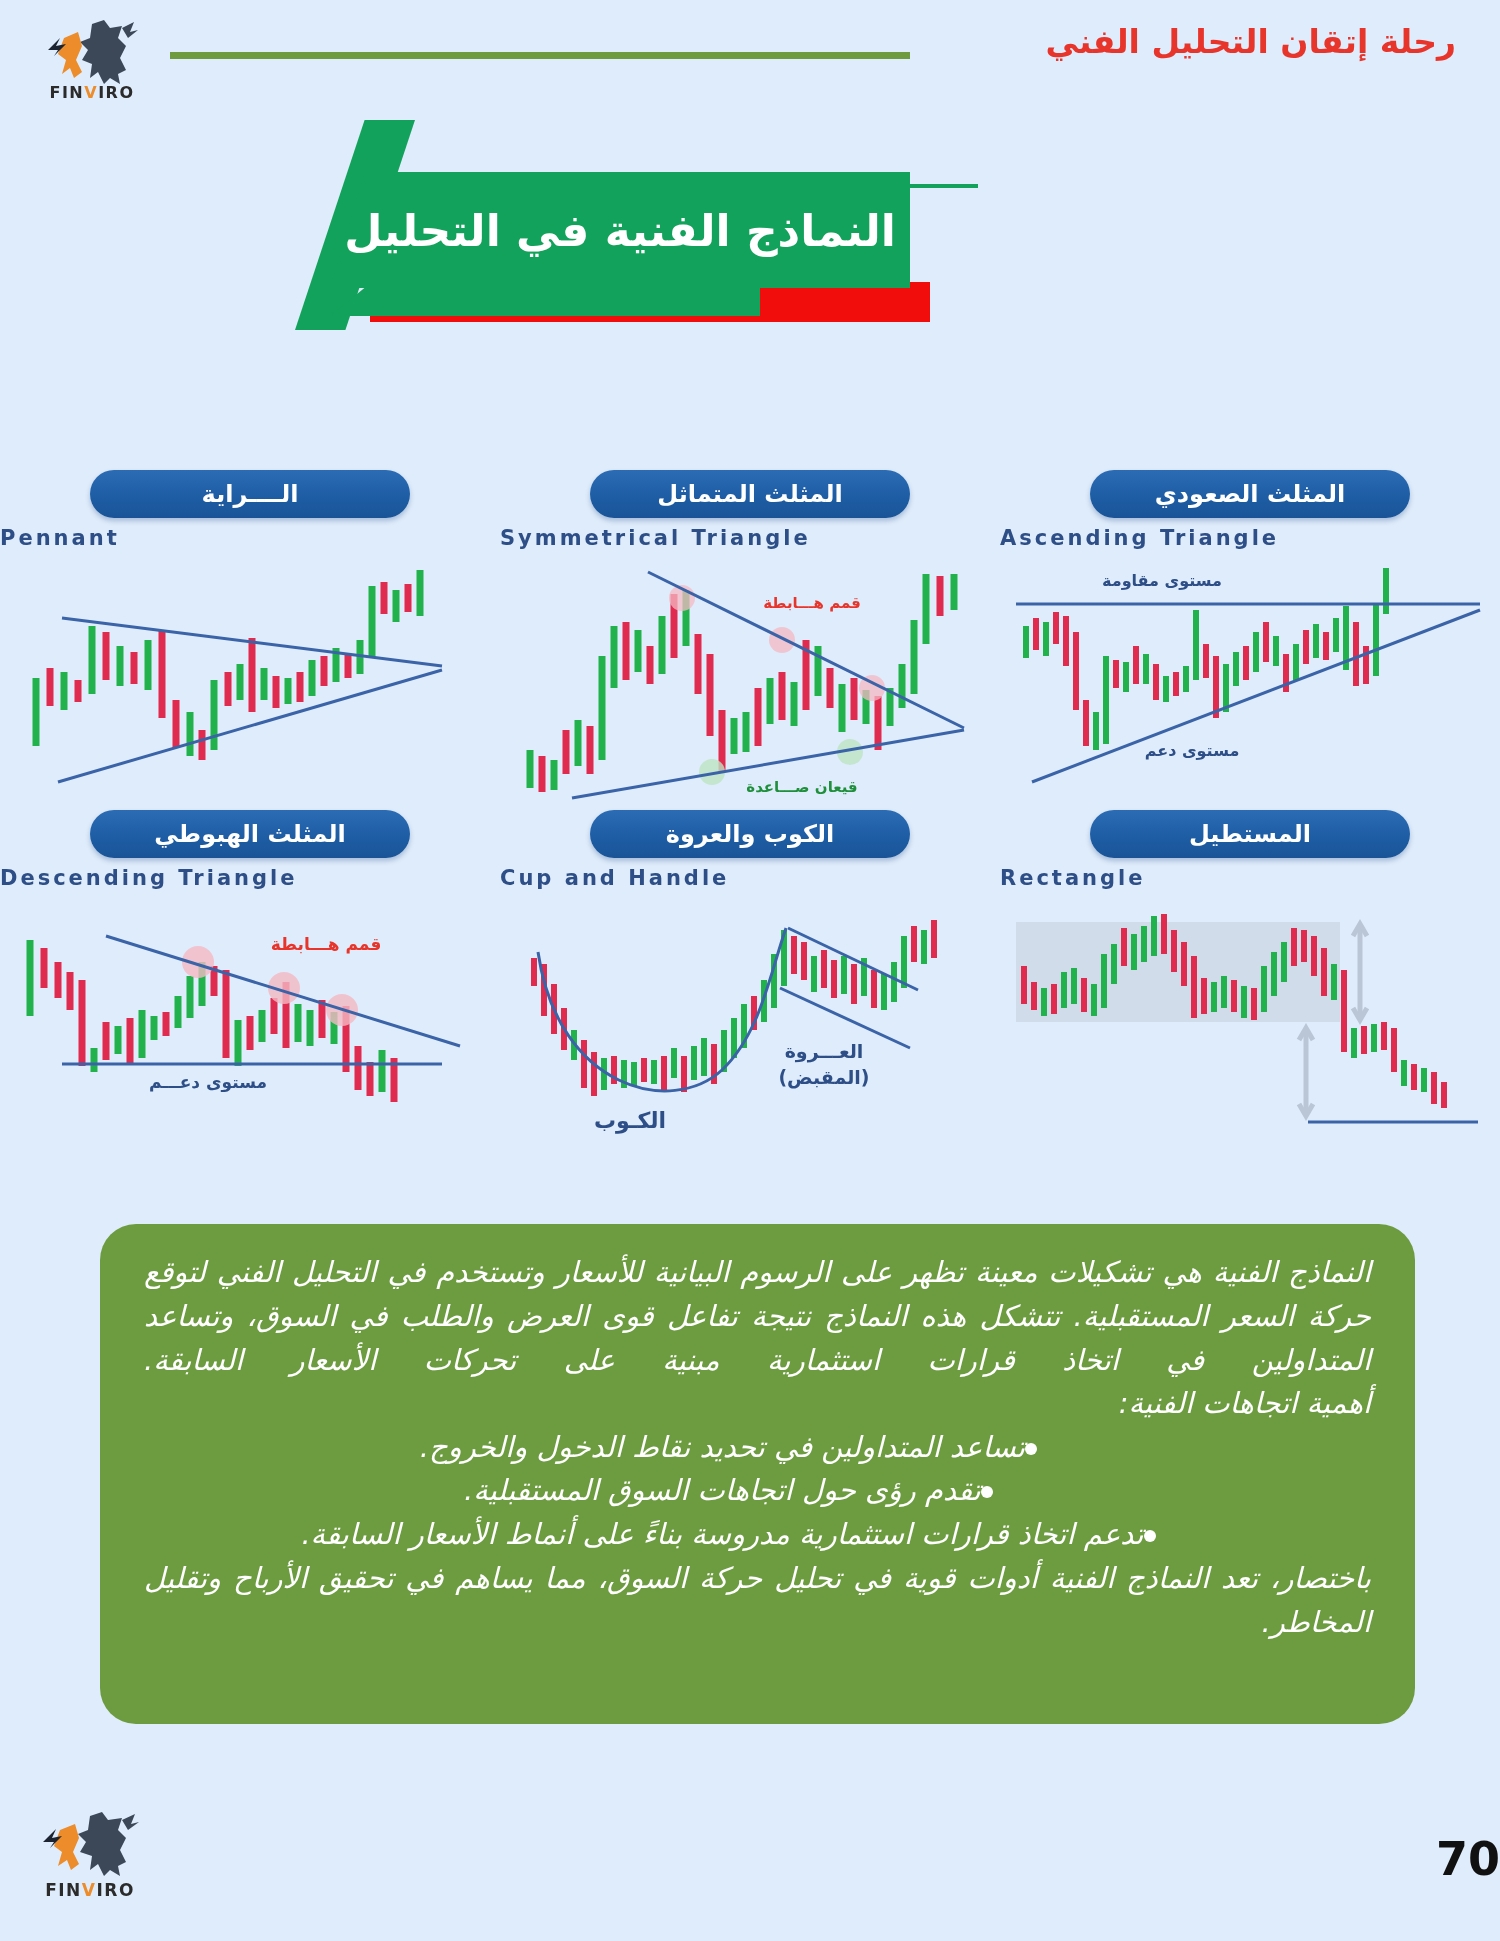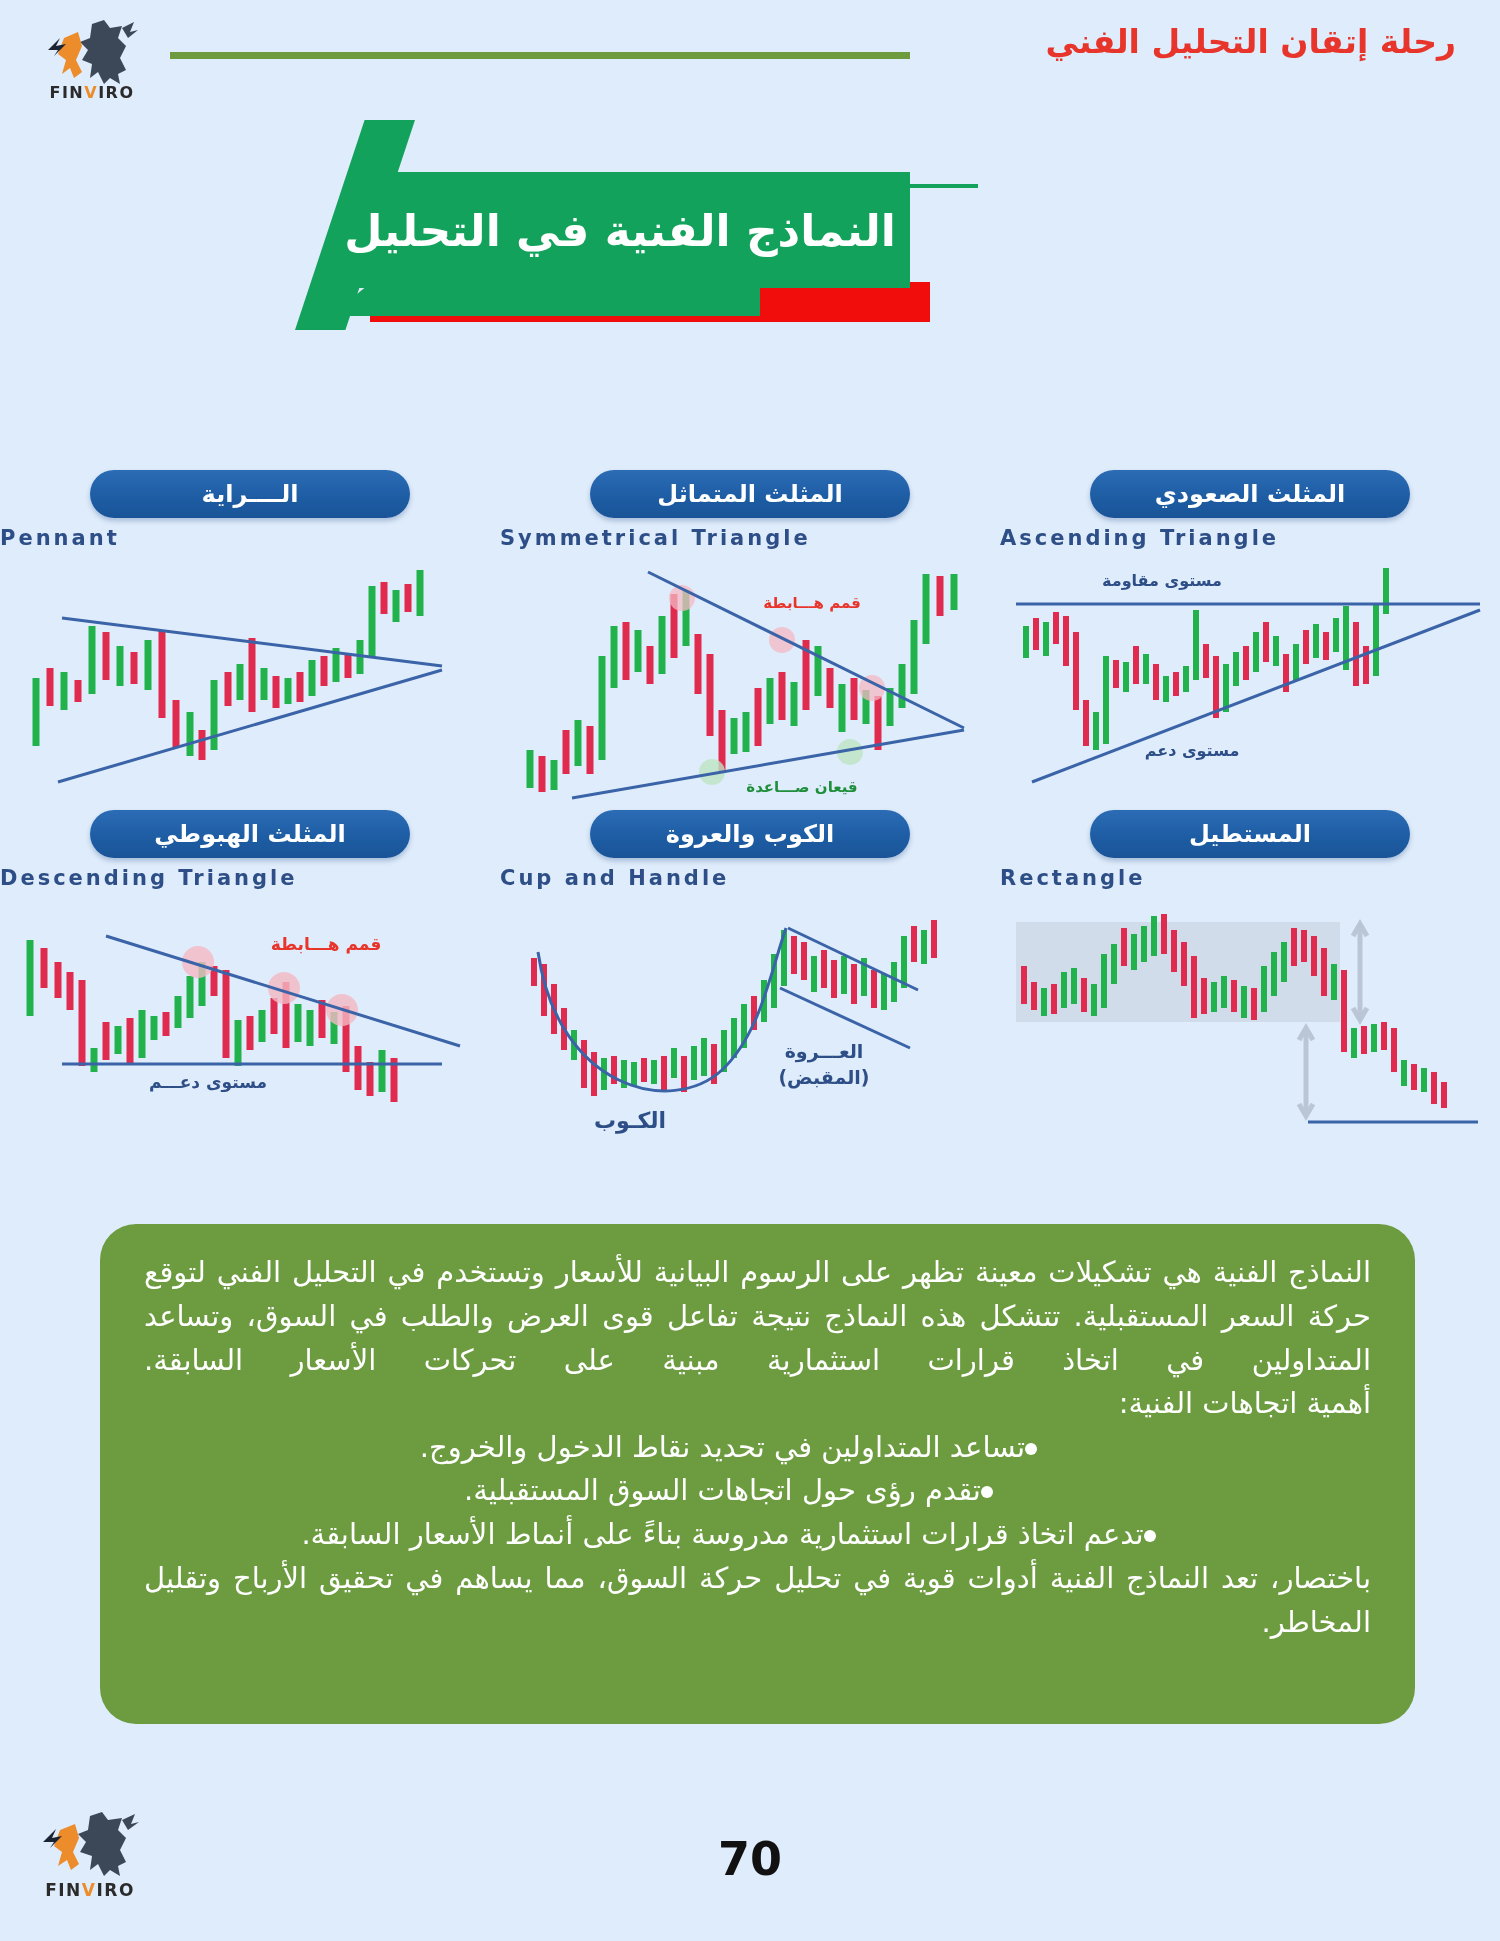--- a/index.html
+++ b/index.html
@@ -91,21 +91,21 @@
     position:absolute; top:90px; left:12px; width:476px; height:240px;
   }
   .chart-holder svg { display:block; width:100%; height:100%; }
 
   
   .green-box {
     position:absolute; top:1224px; left:100px;
     width:1315px; height:500px;
     background:#6d9c40; border-radius:36px;
     padding:26px 44px 20px 44px;
-    color:#ffffff; direction:rtl;
+    color:#ffffff; direction:rtl;font-style:italic;
   }
   .gb-para {
     font-size:29px; line-height:1.52; text-align:justify;
     text-align-last:justify; margin:0;
   }
   .gb-sub {
     font-size:29px; line-height:1.5; margin:0; text-align:right;
   }
   .gb-list { margin:0; padding:0 44px 0 0; list-style:none; }
   .gb-list li {
@@ -118,21 +118,21 @@
   }
   .gb-closing {
     font-size:29px; line-height:1.52; text-align:justify;
     text-align-last:justify; margin:0;
   }
 
   
   .footer { position:absolute; top:1800px; left:0; width:1500px; height:141px; }
   .footer-logo { position:absolute; top:8px; left:28px; width:124px; height:92px; }
   .page-num {
-    position:absolute; top:32px; left:0; width:1500px; text-align:center;
+    position:absolute; top:32px; left:0; width:1500px; text-align:right;
     font-size:46px; font-weight:bold; color:#111111; direction:ltr;
   }
 
   
   .ann { font-family:"DejaVu Sans","Liberation Sans",sans-serif; font-weight:bold; }
 </style>
 </head>
 <body>
 
 <div class="header">

